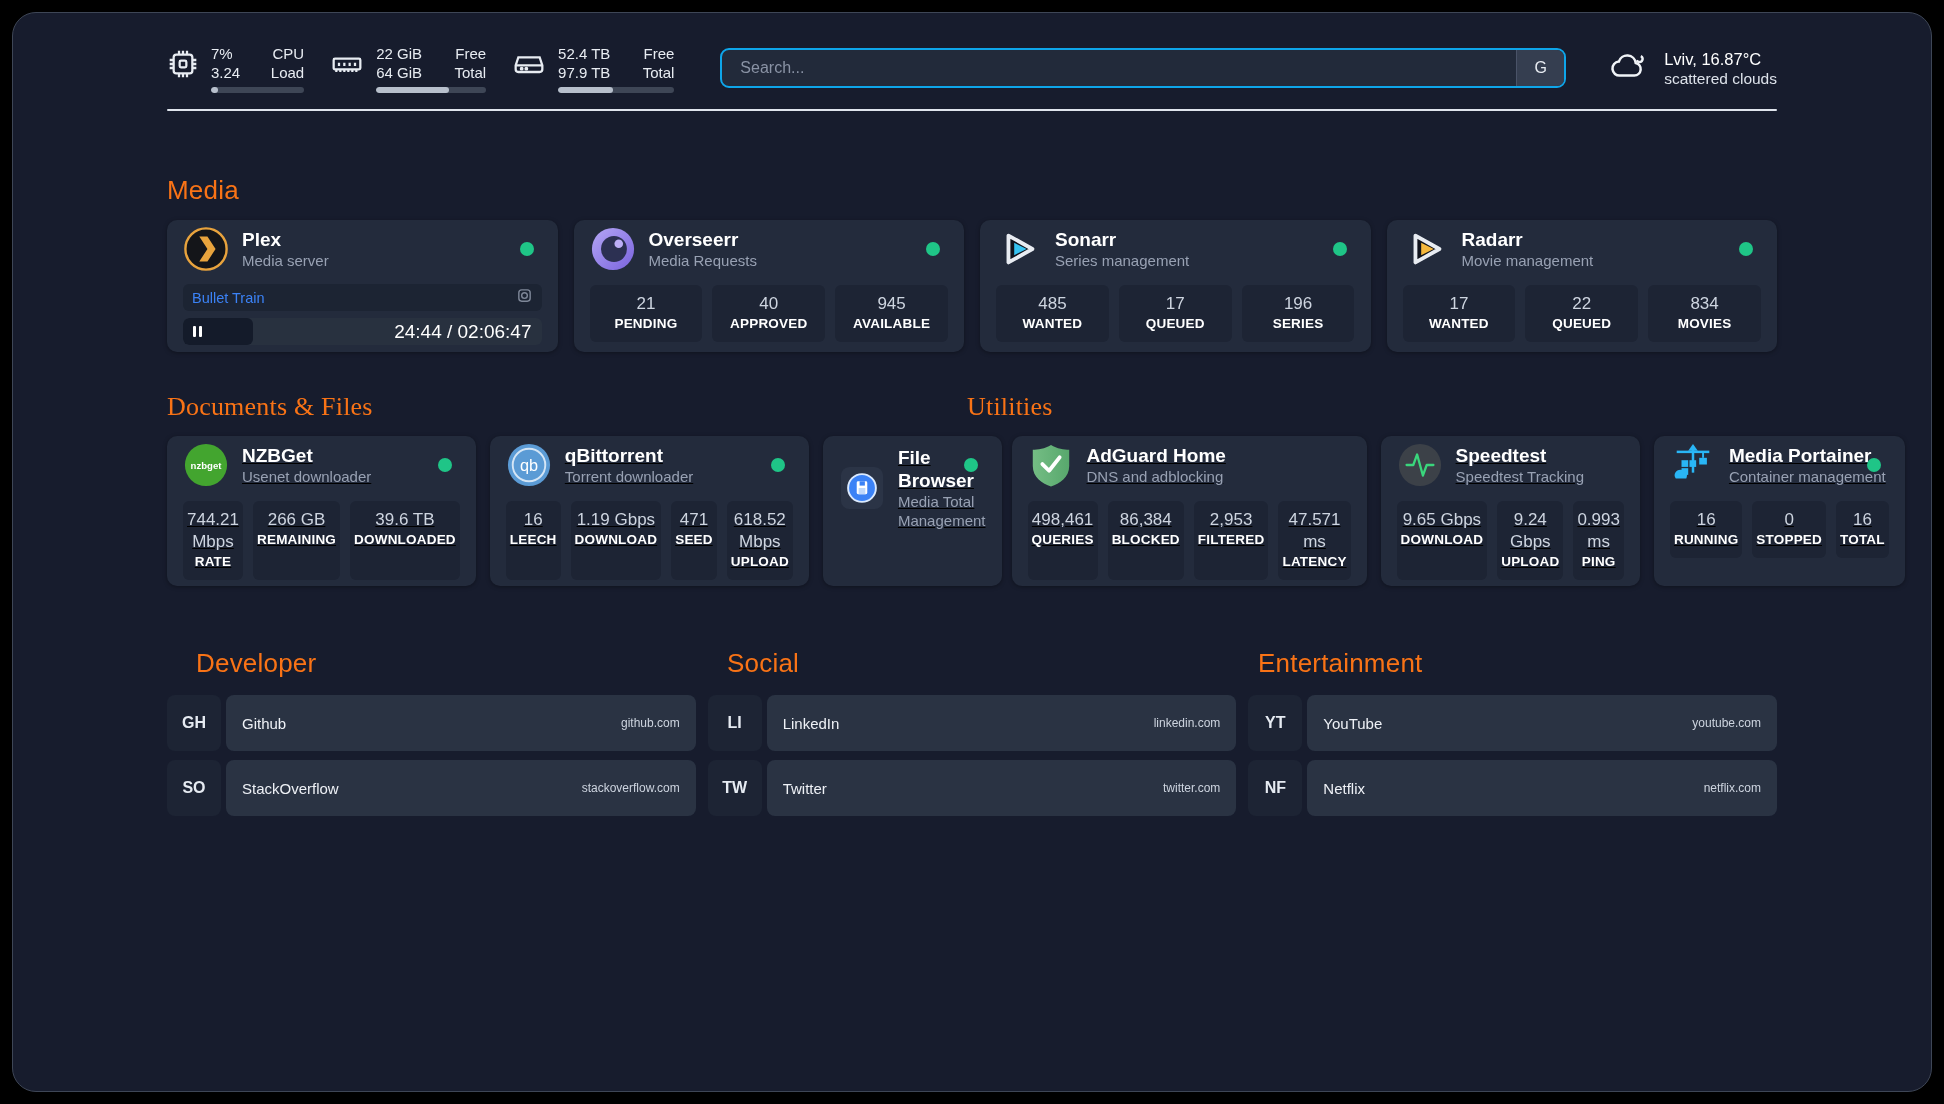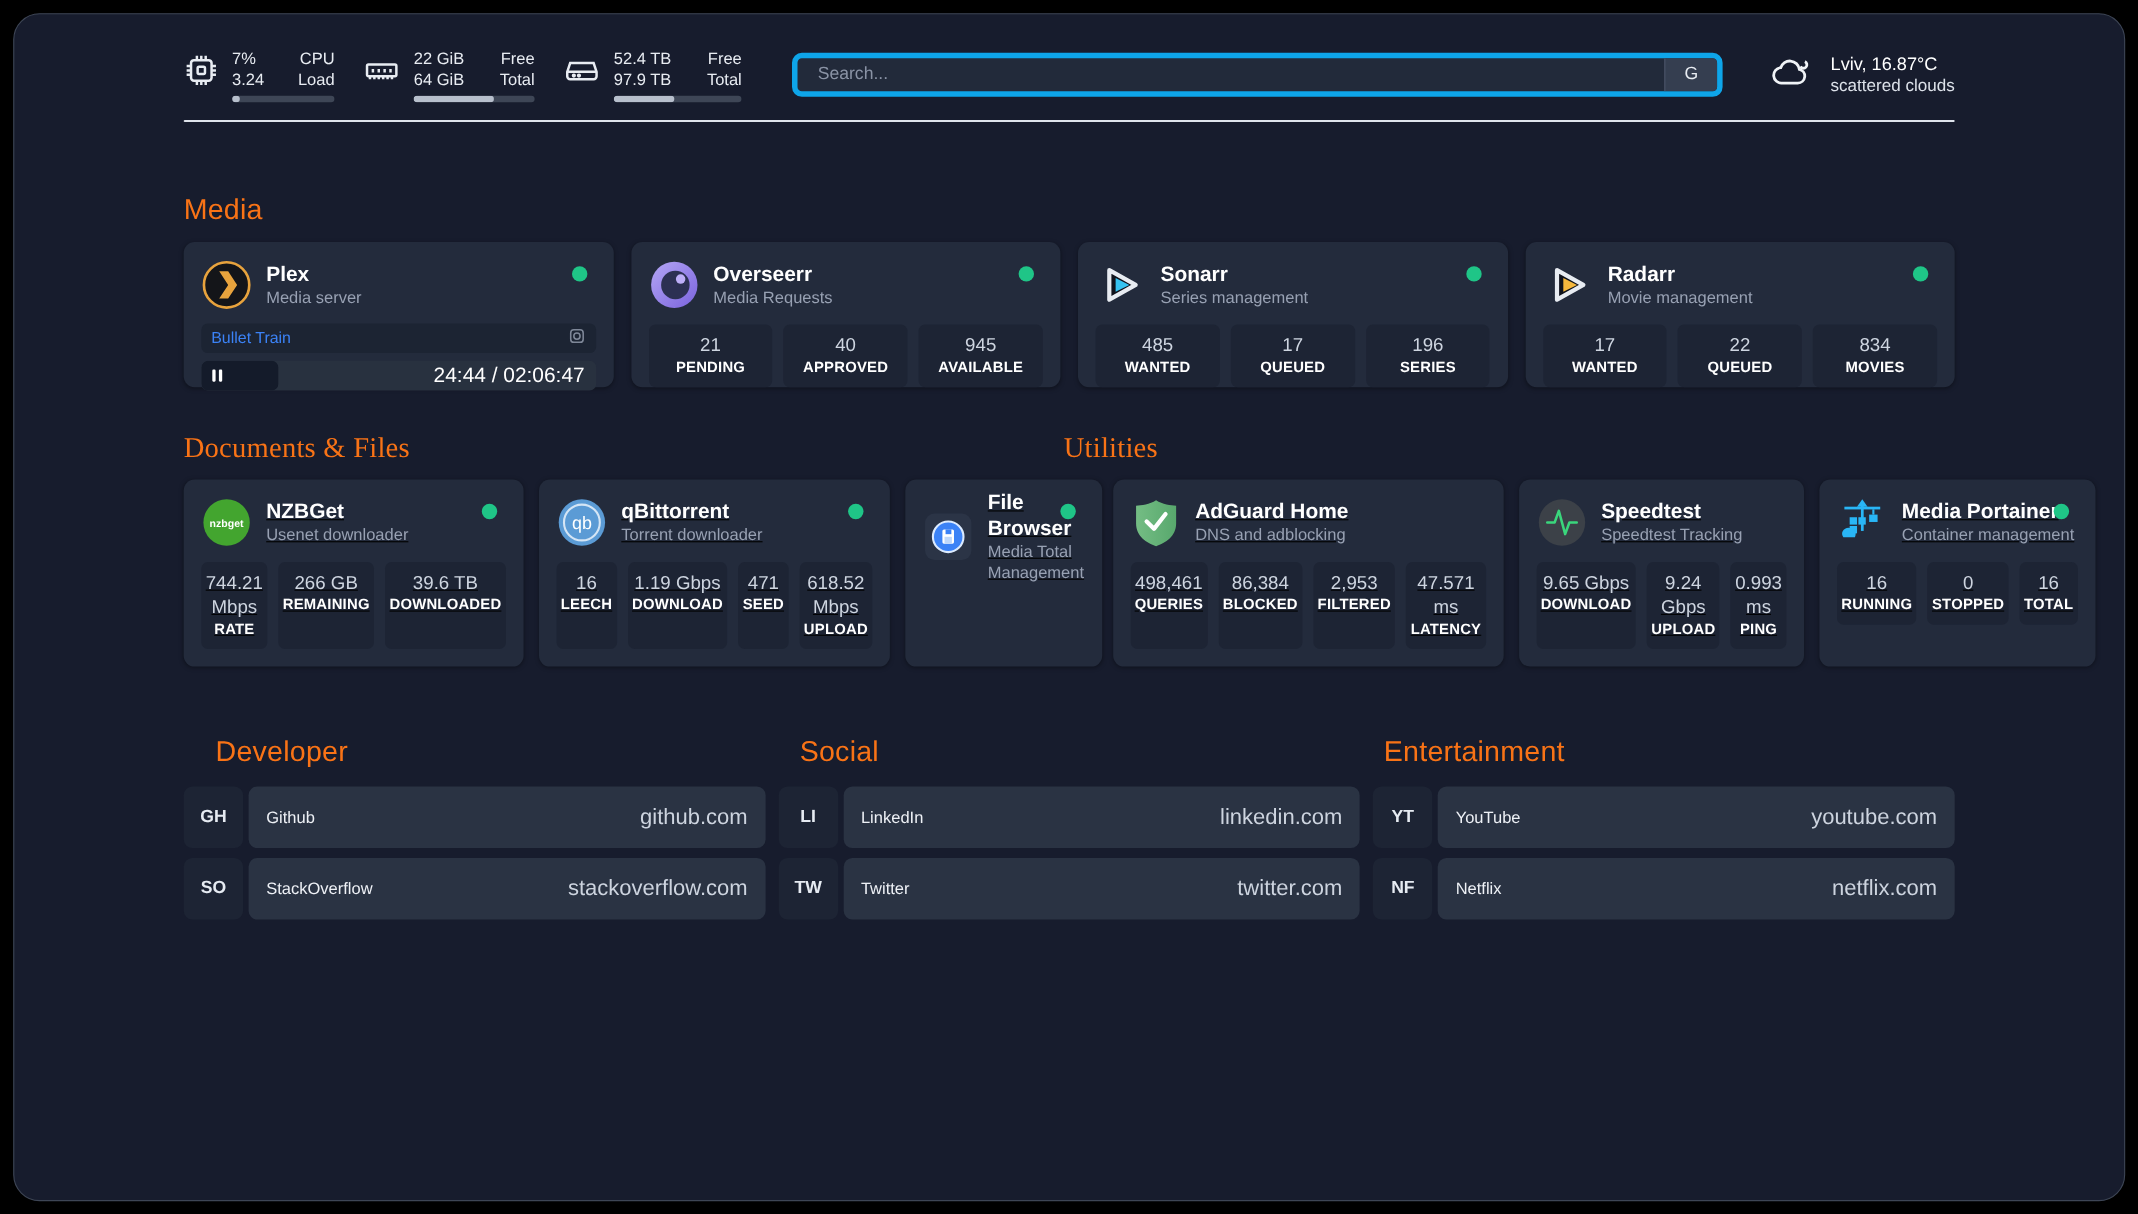--- a/index.html
+++ b/index.html
@@ -13,21 +13,21 @@
   .sys { display:flex; align-items:flex-start; gap:12px; margin-right:26px; }
   .sys-icon { color:#e8ecf2; margin-top:4px; }
   .sys-body { display:flex; flex-direction:column; }
   .sys-rows { display:flex; gap:26px; }
   .sys-col { display:flex; flex-direction:column; font-size:15px; line-height:19px; color:#e8ecf2; }
   .sys-col.right { text-align:right; min-width:38px; }
   .bar { margin-top:5px; height:6px; border-radius:3px; background:#3e4656; overflow:hidden; }
   .bar-fill { height:100%; border-radius:3px; background:#b7bfcc; }
 
   .search { flex:1; margin:0 40px 0 20px; height:40px; display:flex; align-items:center;
-            background:#222a3a; border:5px solid #0ea5e9; border-radius:9px; overflow:hidden; }
+            background:#222a3a; border:2px solid #0ea5e9; border-radius:9px; overflow:hidden; }
   .search input { flex:1; height:100%; background:transparent; border:0; outline:none;
                   color:#e8ecf2; font-size:16px; padding:0 18px; font-family:"Liberation Sans", sans-serif; }
   .search input::placeholder { color:#8a93a5; }
   .g-chip { width:48px; height:100%; background:#353e50; display:flex; align-items:center; justify-content:center;
             color:#e8ecf2; font-size:16px; font-weight:500; border-left:1px solid #4a5368; }
 
   .weather { display:flex; align-items:center; gap:14px; }
   .weather-icon { color:#f0f3f7; }
   .weather-main { font-size:16.5px; color:#ffffff; line-height:21px; }
   .weather-sub { font-size:15.5px; color:#dde2ea; }
@@ -37,21 +37,21 @@
   
   .sec-title { font-size:26px; font-weight:500; color:#f97316; letter-spacing:.2px; }
   .media-title { margin-top:64px; }
   .row-titles { display:flex; margin-top:40px;font-family:Liberation Serif, serif; }
   .row-titles .sec-title { width:800px; }
   .bm-titles { display:flex; margin-top:62px; gap:12px;margin-left:29px; }
   .bm-titles .sec-title { flex:1; }
 
   
   .media-row { display:flex; gap:16px; margin-top:14px; }
-  .card { position:relative; background:#232b3c; border-radius:10px; padding:16px 16px;
+  .card { position:relative; background:#232b3c; border-radius:10px; padding:6px 16px;
           box-shadow:0 1px 4px rgba(0,0,0,.35); }
   .media-row .card { flex:1; height:132px; }
   .card-head { display:flex; align-items:center; gap:13px; }
   .app-icon { width:46px; height:46px; flex:0 0 auto; }
   .app-icon svg { width:100%; height:100%; display:block; }
   .card-name { font-size:19px; font-weight:600; color:#ffffff; line-height:23px; }
   .card-sub { font-size:15px; color:#98a1b3; line-height:19px; }
   .status-dot { position:absolute; top:22px; right:24px; width:14px; height:14px; border-radius:50%; }
 
   .tiles { display:flex; gap:10px; margin-top:13px; }
@@ -77,21 +77,21 @@
 
   
   .bm-row-wrap { display:flex; gap:12px; margin-top:16px; align-items:flex-start; }
   .bm-col { flex:1; display:flex; flex-direction:column; gap:9px; }
   .bm-item { display:flex; gap:5px; height:56px; cursor:pointer; }
   .bm-abbr { width:54px; background:#1d2434; border-radius:8px; display:flex; align-items:center;
              justify-content:center; color:#e6ebf2; font-size:16px; font-weight:600; }
   .bm-bar { flex:1; background:#2a3343; border-radius:8px; display:flex; align-items:center;
             justify-content:space-between; padding:0 16px; }
   .bm-name { color:#eef1f6; font-size:15px; }
-  .bm-url { color:#cdd4df; font-size:20px; }
+  .bm-url { color:#cdd4df; font-size:12px; }
 </style>
 </head>
 <body>
 
 <div class="panel">
 <div class="content">
 
   <div class="topbar">
 
     <div class="sys">

